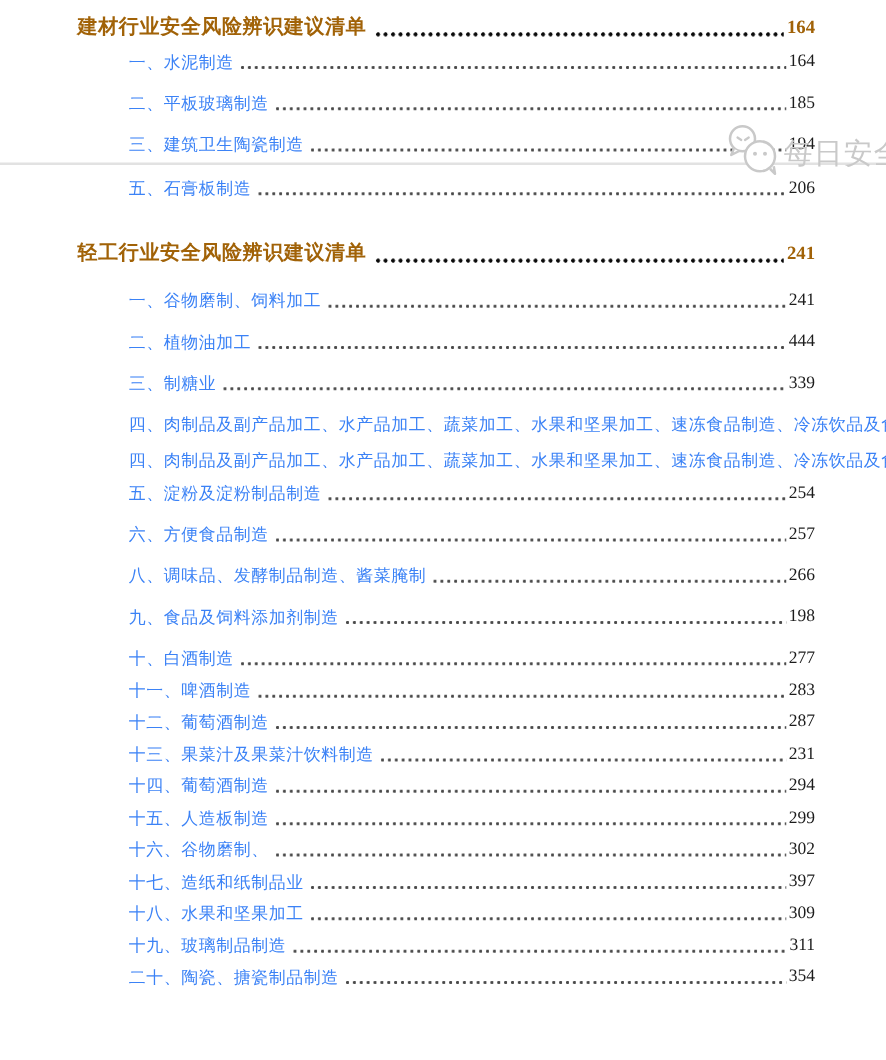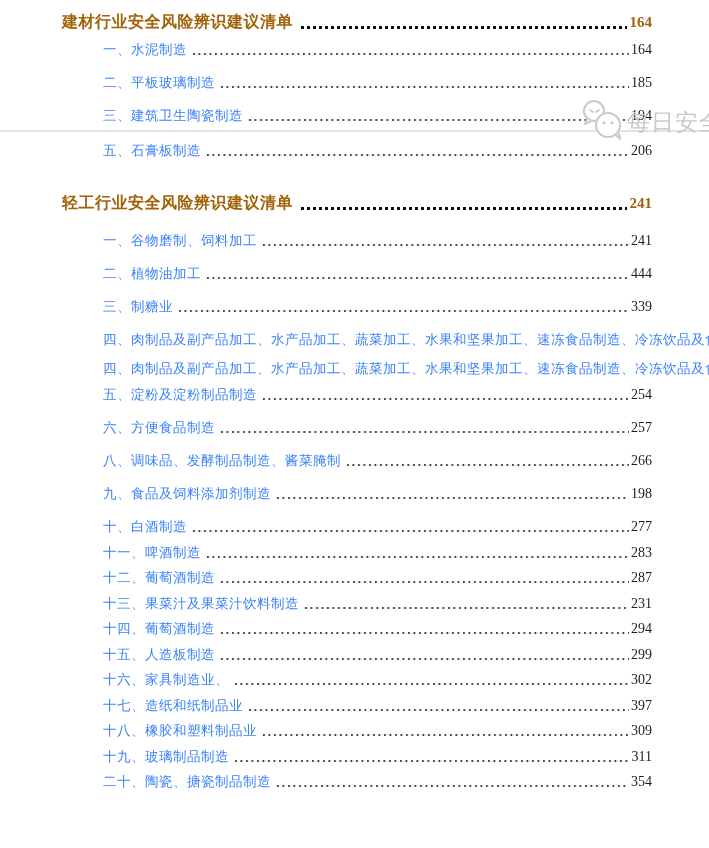--- a/index.html
+++ b/index.html
@@ -204,31 +204,31 @@
     <span class="label">十四、葡萄酒制造</span>
     <span class="leader"></span>
     <span class="pagenum">294</span>
   </div>
       <div class="row i-row compact">
     <span class="label">十五、人造板制造</span>
     <span class="leader"></span>
     <span class="pagenum">299</span>
   </div>
       <div class="row i-row compact">
-    <span class="label">十六、家具制造业、</span>
+    <span class="label">十六、谷物磨制、</span>
     <span class="leader"></span>
     <span class="pagenum">302</span>
   </div>
       <div class="row i-row compact">
     <span class="label">十七、造纸和纸制品业</span>
     <span class="leader"></span>
     <span class="pagenum">397</span>
   </div>
       <div class="row i-row compact">
-    <span class="label">十八、橡胶和塑料制品业</span>
+    <span class="label">十八、水果和坚果加工</span>
     <span class="leader"></span>
     <span class="pagenum">309</span>
   </div>
       <div class="row i-row compact">
     <span class="label">十九、玻璃制品制造</span>
     <span class="leader"></span>
     <span class="pagenum">311</span>
   </div>
       <div class="row i-row compact">
     <span class="label">二十、陶瓷、搪瓷制品制造</span>

